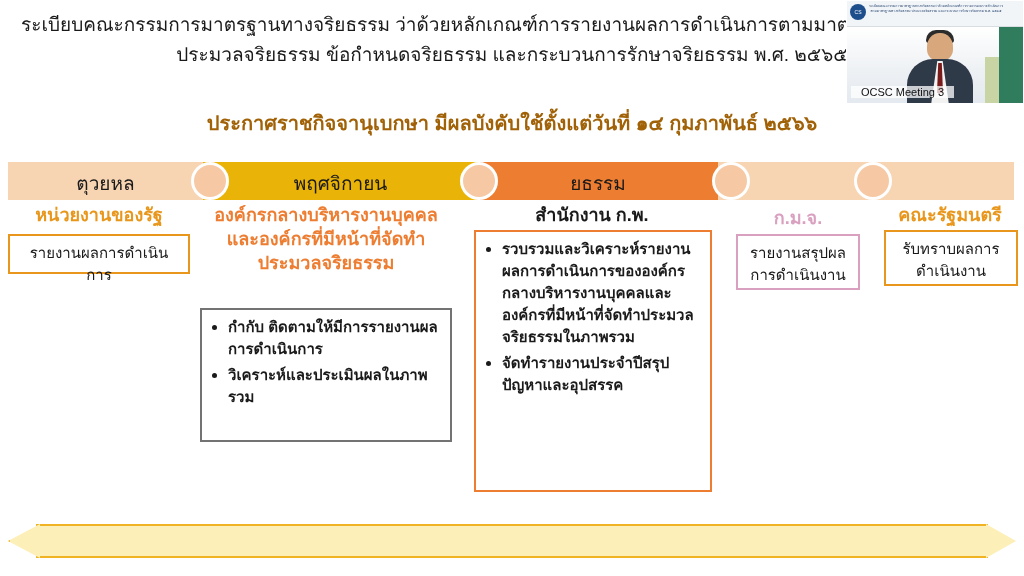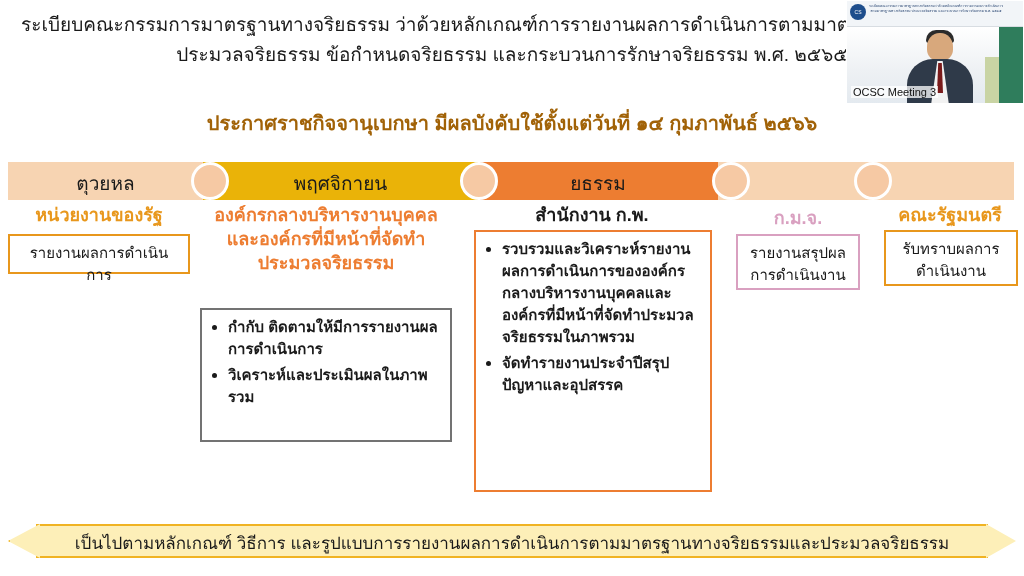--- a/index.html
+++ b/index.html
@@ -140,21 +140,21 @@
     height: 48px;
     background: #c9d4a4;
   }
   .video-label {
     position: absolute;
     left: 4px;
     bottom: 5px;
     font-size: 11px;
     color: #111111;
     background: rgba(255,255,255,0.75);
-    padding: 0 2px;
+    padding: 0 10px;
     white-space: nowrap;
   }
 
   
   .announce {
     position: absolute;
     top: 107px;
     left: 0;
     width: 1024px;
     text-align: center;
@@ -357,14 +357,13 @@
   <span>คณะรัฐมนตรี</span>
 </div>
 <div class="box" style="left:884px; top:230px; width:134px; height:56px; border:2px solid #e8971c;">
   <div class="plain">รับทราบผลการดำเนินงาน</div>
 </div>
 
 <div class="bottom-bar">
   <div class="bb-body"></div>
   <div class="bb-arrow-left"></div>
   <div class="bb-arrow-right"></div>
-  <div class="bb-text">เป็นไปตามหลักเกณฑ์ วิธีการ และรูปแบบการรายงานผลการดำเนินการตามมาตรฐานทางจริยธรรมและประมวลจริยธรรม</div>
 </div>
 
 </body></html>

